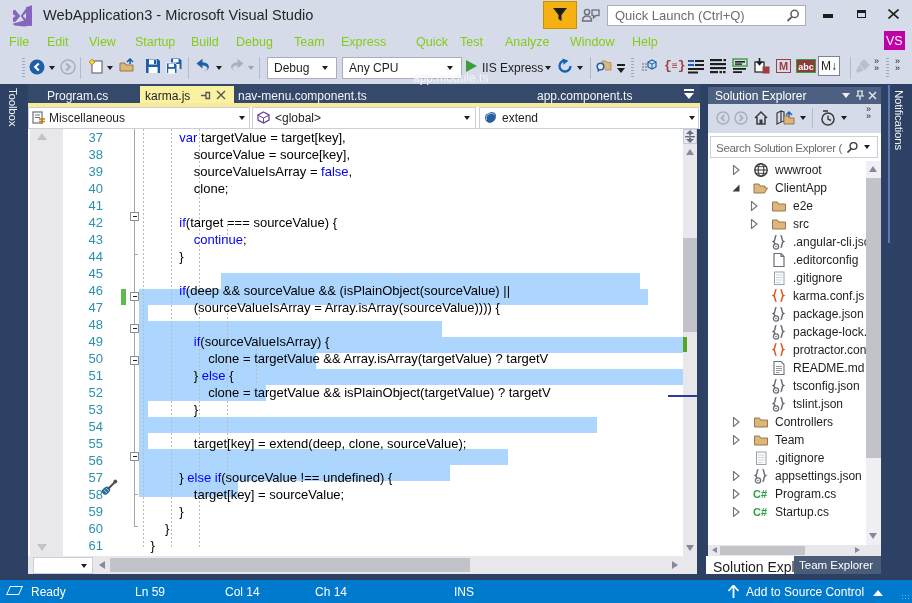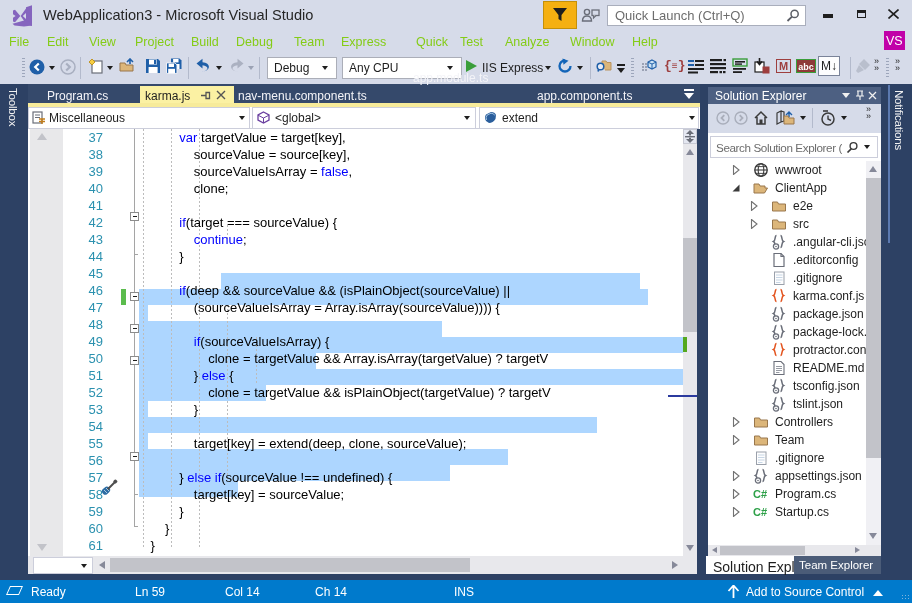--- a/index.html
+++ b/index.html
@@ -56,21 +56,21 @@
 <div class="a" style="left:823px;top:14px;width:10px;height:3.5px;background:#1E1E1E"></div>
 <div class="a" style="left:857px;top:10px;width:9px;height:8px;border:1.5px solid #1E1E1E;border-top-width:3px"></div>
 <svg class="a" style="left:888px;top:9px" width="11" height="10" viewBox="0 0 11 10">
     <path d="M0.5 0.5 L10.5 9.5 M10.5 0.5 L0.5 9.5" stroke="#1E1E1E" stroke-width="1.6"></path>
   </svg>
 
 <div class="a chrome" style="left:0;top:30px;width:912px;height:22px"></div>
 <span class="mi" style="left:9px">File</span>
 <span class="mi" style="left:47px">Edit</span>
 <span class="mi" style="left:89px">View</span>
-<span class="mi" style="left:135px">Project</span>
+<span class="mi" style="left:135px">Startup</span>
 <span class="mi" style="left:191px">Build</span>
 <span class="mi" style="left:236px">Debug</span>
 <span class="mi" style="left:294px">Team</span>
 <span class="mi" style="left:341px">Express</span>
 <span class="mi" style="left:416px">Quick</span>
 <span class="mi" style="left:460px">Test</span>
 <span class="mi" style="left:505px">Analyze</span>
 <span class="mi" style="left:570px">Window</span>
 <span class="mi" style="left:632px">Help</span>
 <div class="a" style="left:884px;top:31px;width:21px;height:19px;background:#C101A8"></div>

